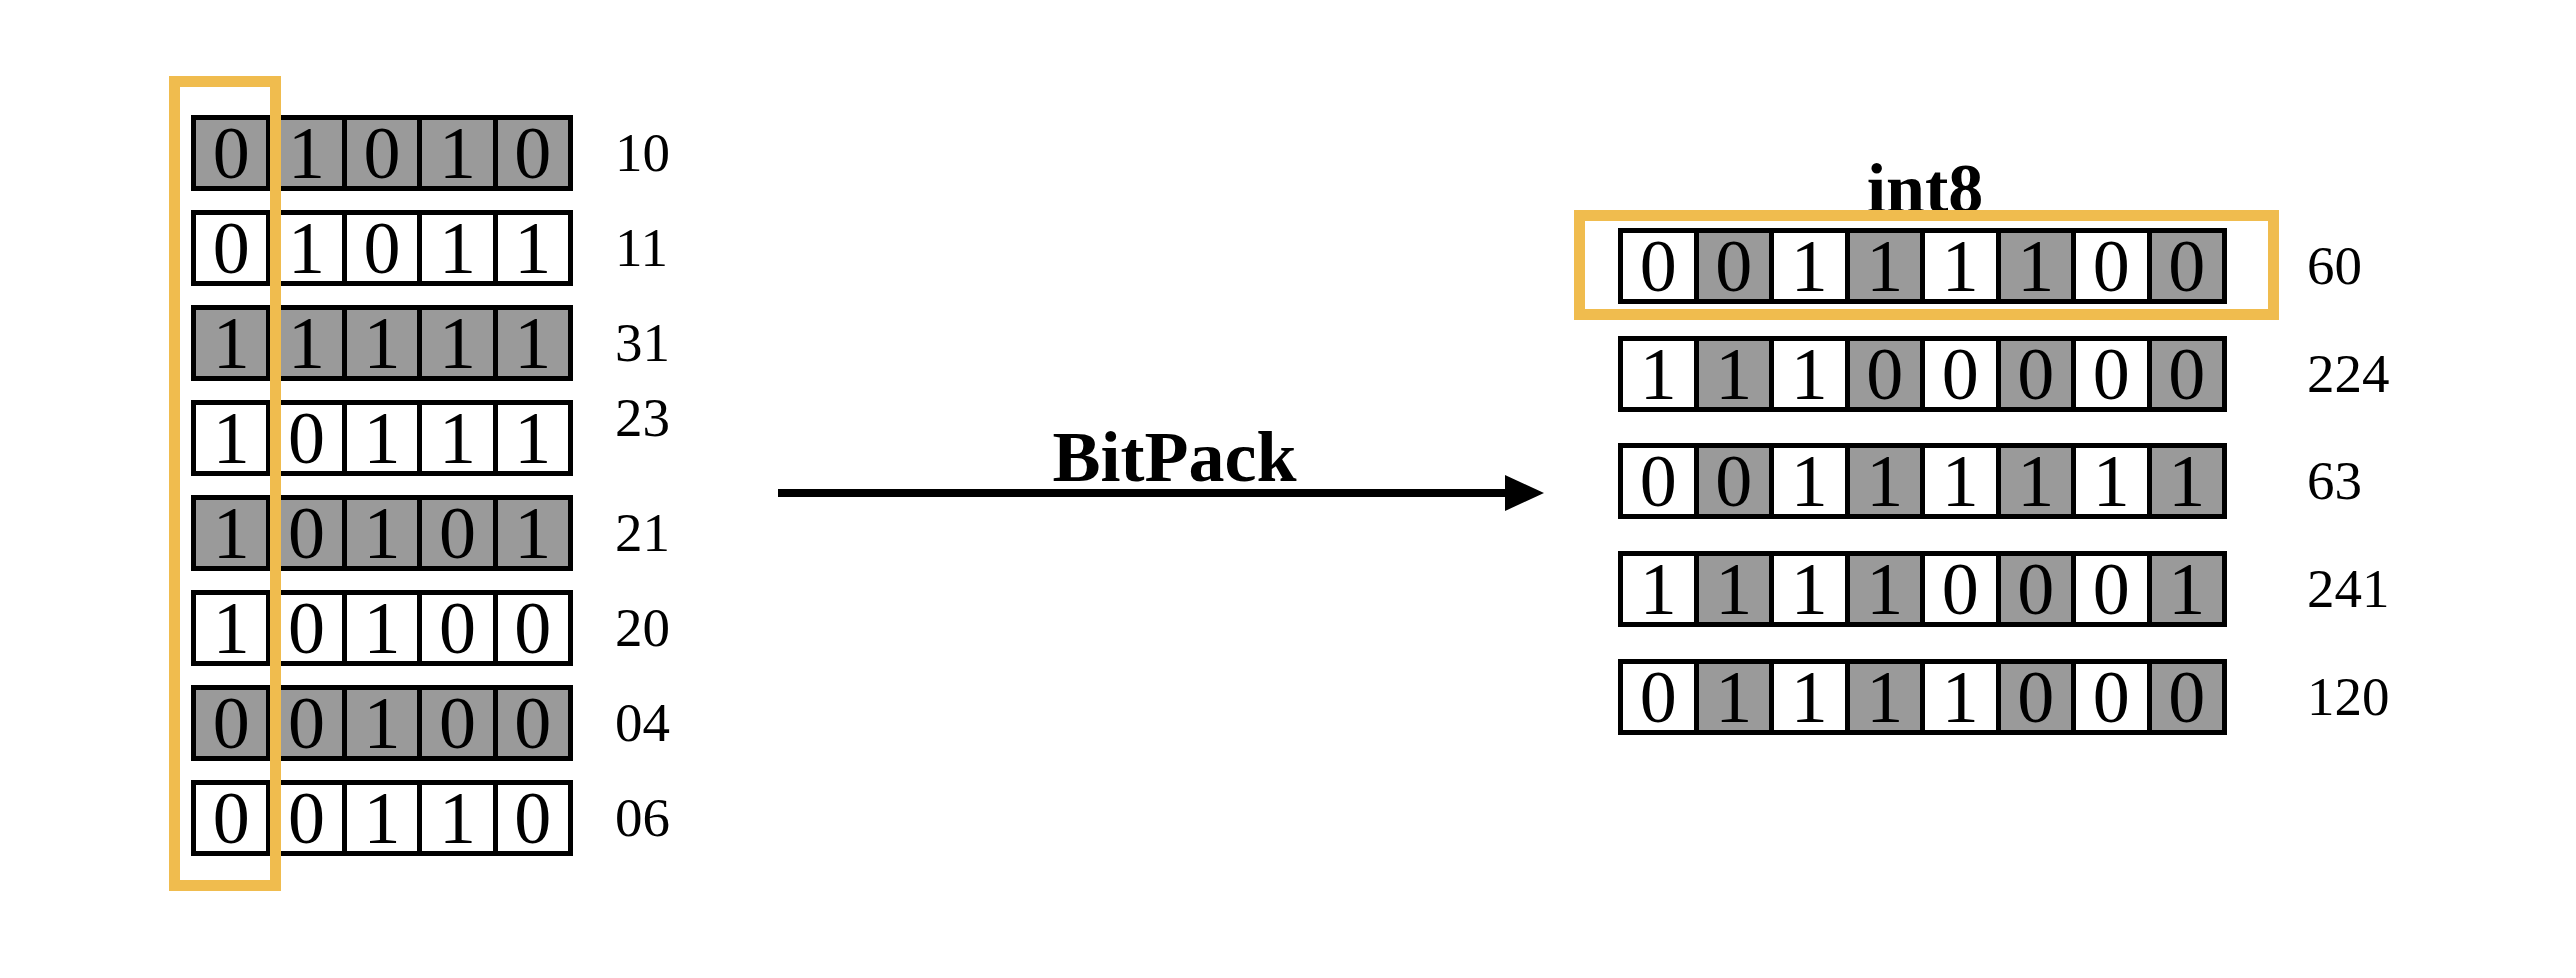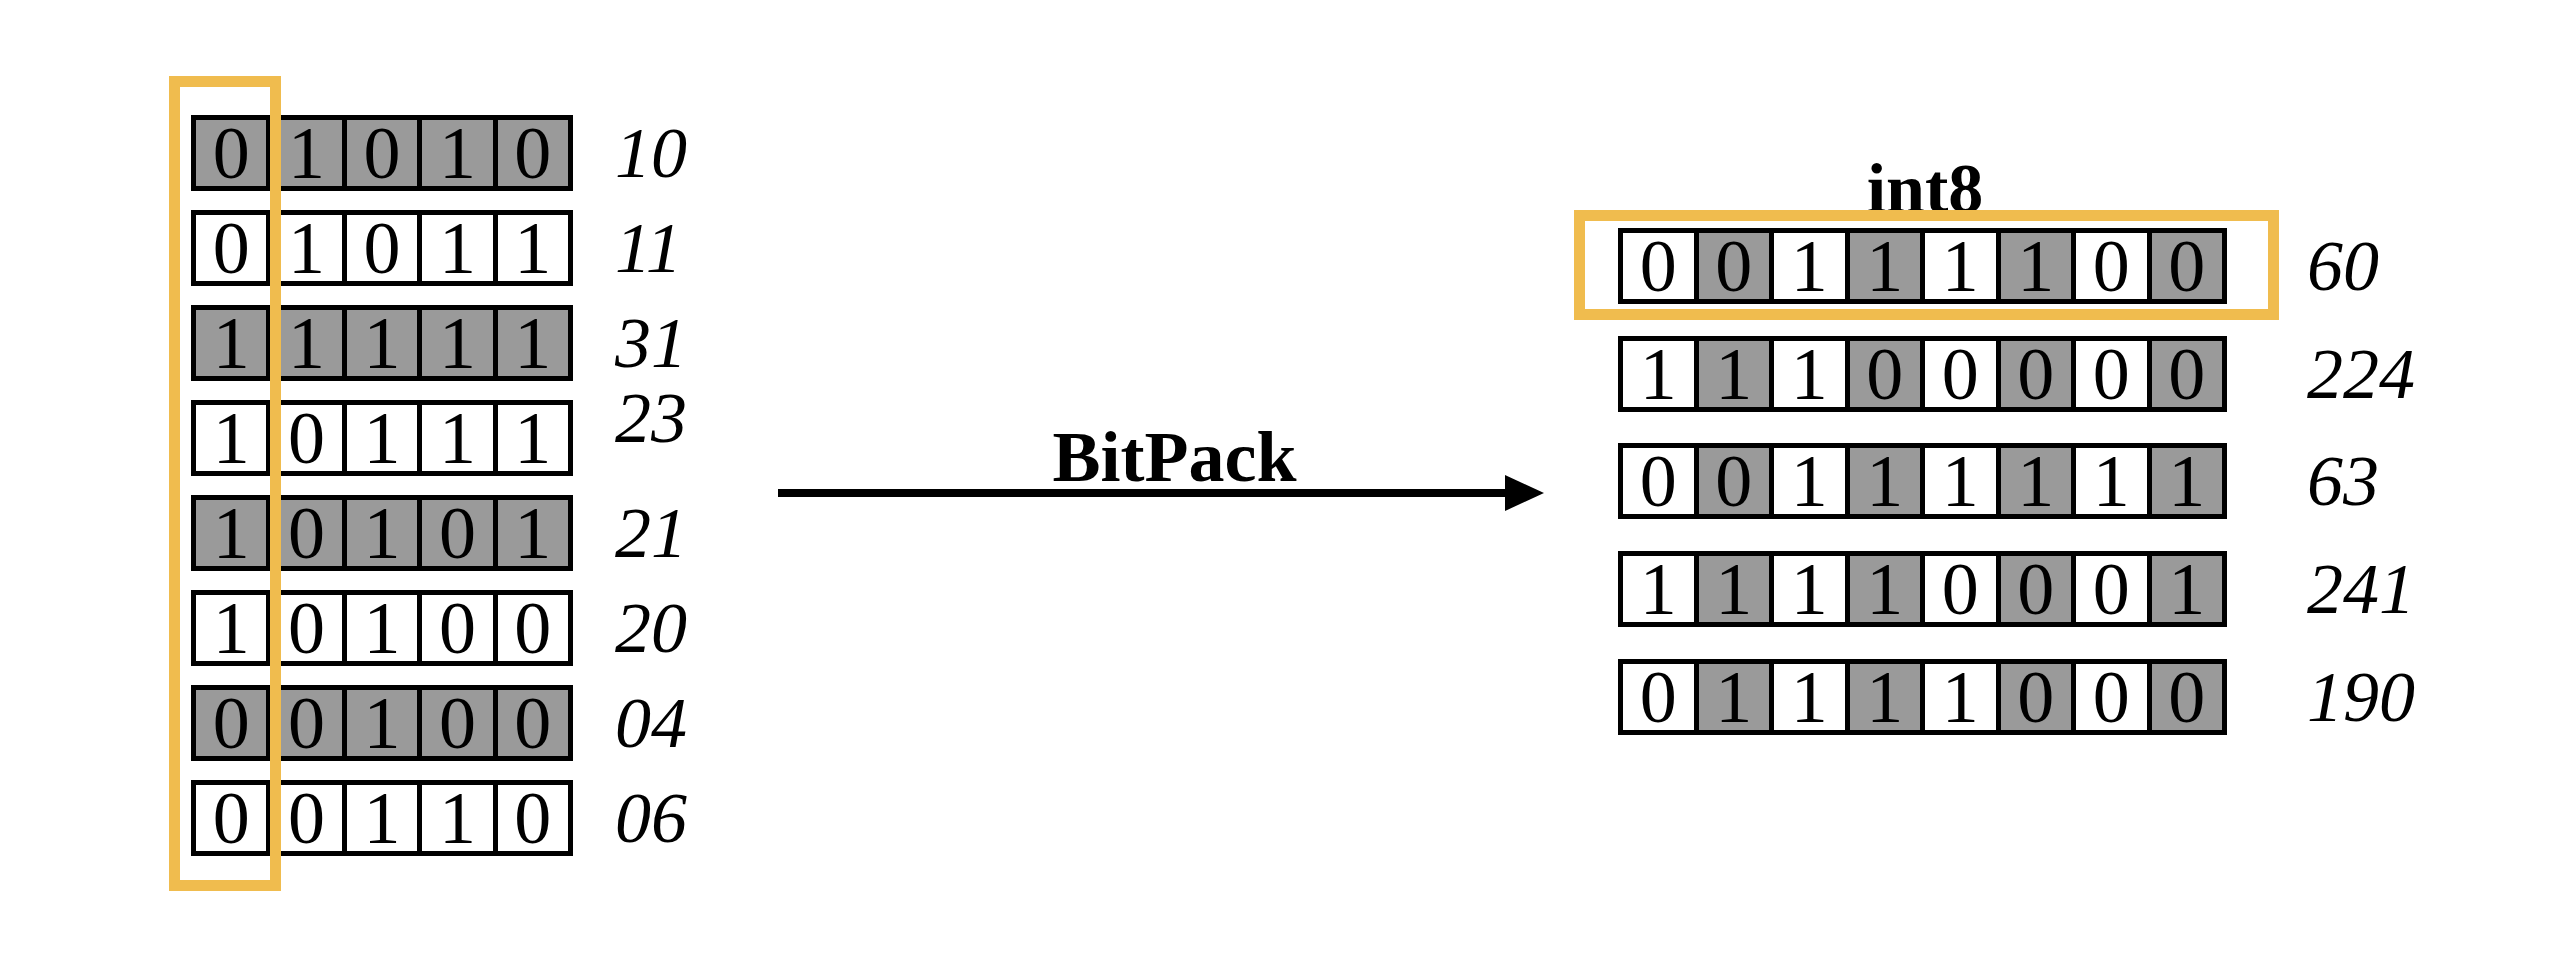--- a/index.html
+++ b/index.html
@@ -34,25 +34,24 @@
     font-size:74px;
     line-height:1;
   }
   .bit-row .cell:last-child{border-right:none;}
   .cell.g{background:var(--gray);}
   .cell.w{background:#ffffff;}
   .left-row{left:191px;width:382px;height:76px;}
   .right-row{left:1618px;width:609px;height:76px;}
   .val{
     position:absolute;
-    font-size:72px;
+    font-size:55px;
     line-height:76px;
     white-space:nowrap;
     z-index:1;
-    font-style:italic;
   }
   .left-val{left:615px;}
   .right-val{left:2307px;}
   .hl{
     position:absolute;
     box-sizing:border-box;
     border:11.7px solid var(--yellow);
     background:transparent;
     z-index:5;
   }
@@ -224,19 +223,19 @@
     <div class="bit-row right-row" style="top:659px">
       <div class="cell w">0</div>
       <div class="cell g">1</div>
       <div class="cell w">1</div>
       <div class="cell g">1</div>
       <div class="cell w">1</div>
       <div class="cell g">0</div>
       <div class="cell w">0</div>
       <div class="cell g">0</div>
     </div>
-    <div class="val right-val" style="top:659px">190</div>
+    <div class="val right-val" style="top:659px">120</div>
 
     <div class="hl" style="left:1574px;top:210px;width:705px;height:110px"></div>
   </div>
 
 </div>
 
 
 </body></html>

